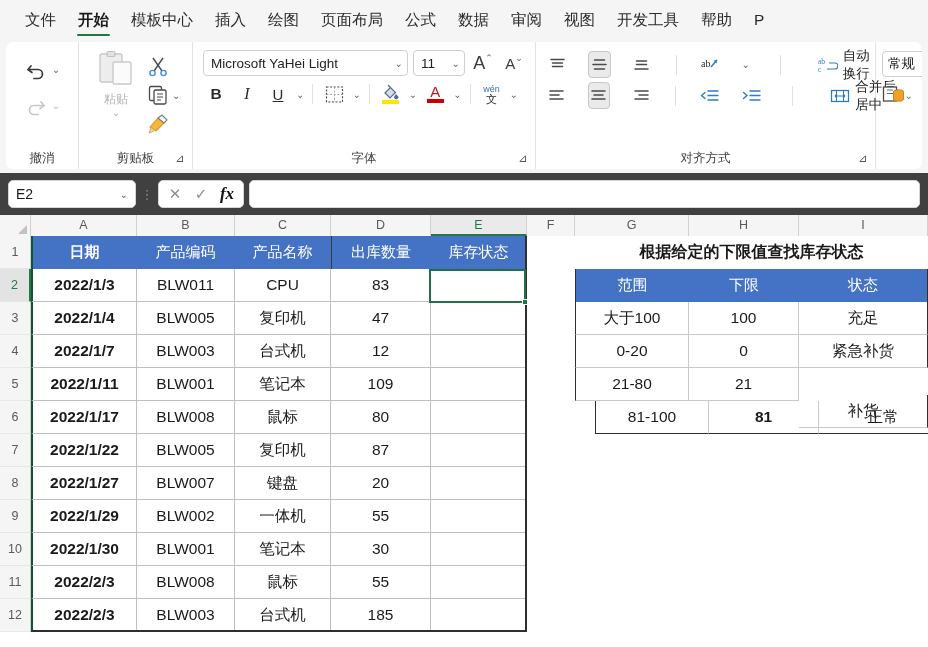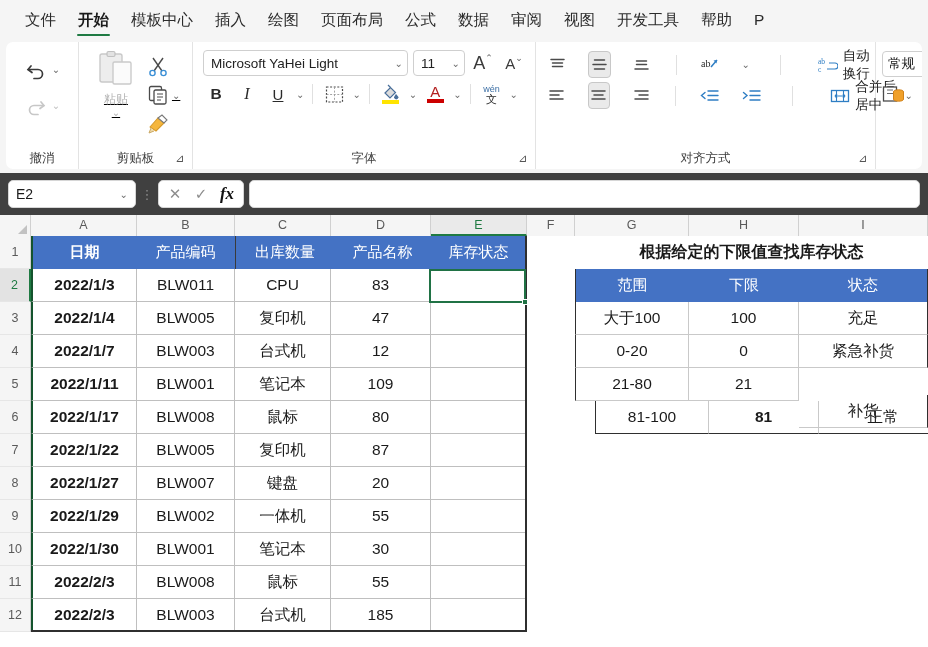--- a/index.html
+++ b/index.html
@@ -96,21 +96,21 @@
   
   .g-undo { width: 78px; }
   .g-undo .rgroup-body { flex-direction: column; padding-top: 4px; gap: 2px; align-items: center;}
   .urow { display: flex; align-items: center; gap: 4px; height: 34px; }
   .arrow-ico { width: 24px; height: 24px; }
   .caret { font-size: 10px; color: #6b6b6b; }
   .caret.dim { color: #c0c0c0; }
 
   
   .g-clip { width: 122px; }
-  .g-clip .rgroup-body { padding: 2px 10px 0 12px; gap: 6px; text-decoration: underline; }
+  .g-clip .rgroup-body { padding: 2px 10px 0 12px; gap: 6px; }
   .paste-col { display: flex; flex-direction: column; align-items: center; width: 50px; }
   .paste-label { font-size: 12px; color: #b4b4b4; margin-top: 1px; }
   .paste-caret { font-size: 10px; color: #b4b4b4; line-height: 10px; }
   .clip-col { display: flex; flex-direction: column; gap: 1px; padding-top: 2px; }
   .clip-row { display: flex; align-items: center; gap: 3px; height: 28px; }
 
   
   .g-font { width: 345px; }
   .g-font .rgroup-body { flex-direction: column; padding: 2px 8px 0 10px; gap: 5px; }
   .frow { display: flex; align-items: center; gap: 5px; }
@@ -652,22 +652,22 @@
       <div class="rowhdr">10</div>
       <div class="rowhdr">11</div>
       <div class="rowhdr">12</div>
     </div>
 
     <div class="sheet">
 
       <div class="grow">
         <div class="cell tbl-hdr tbl-outer-l" style="width:106px">日期</div>
         <div class="cell tbl-hdr" style="width:98px">产品编码</div>
+        <div class="cell tbl-hdr" style="width:96px">产品名称</div>
         <div class="cell tbl-hdr tbl-left-edge" style="width:100px">出库数量</div>
-        <div class="cell tbl-hdr" style="width:96px">产品名称</div>
         <div class="cell tbl-hdr" style="width:96px">库存状态</div>
         <div class="cell" style="width:48px"></div>
         <div class="cell lk-title" style="width:353px;justify-content:center;">根据给定的下限值查找库存状态</div>
       </div>
 
       <div class="grow">
         <div class="cell tbl-body tbl-outer-l" style="width:106px">2022/1/3</div>
         <div class="cell tbl-body" style="width:98px">BLW011</div>
         <div class="cell tbl-body" style="width:96px">CPU</div>
         <div class="cell tbl-body" style="width:100px">83</div>

